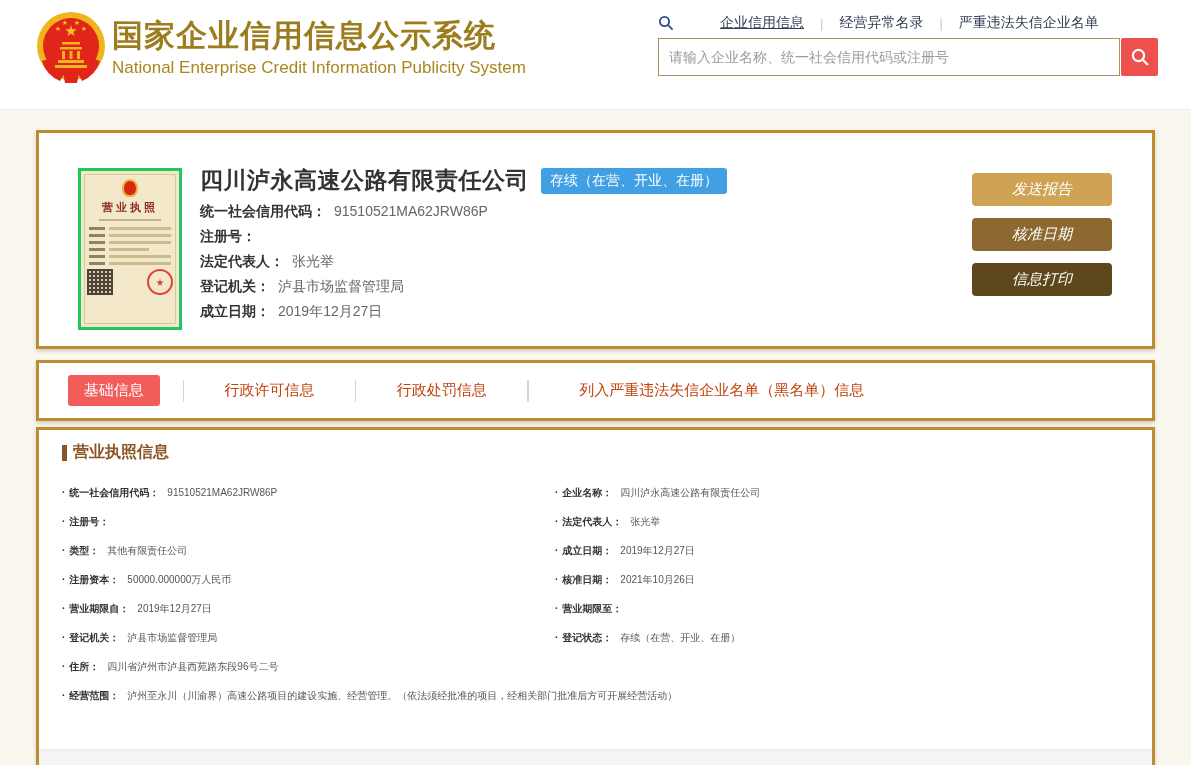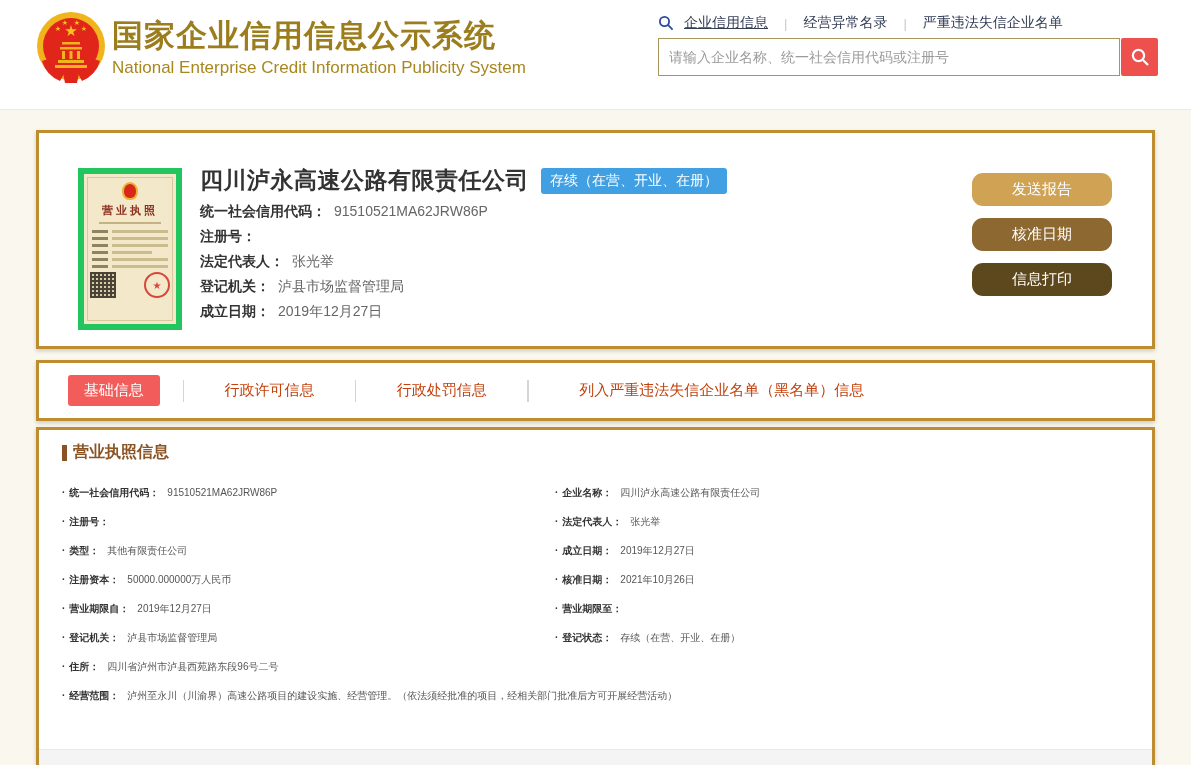--- a/index.html
+++ b/index.html
@@ -20,21 +20,21 @@
   .title-zh {
     font-size:31px; font-weight:bold; color:#9c7d1e; letter-spacing:1px; line-height:38px;
   }
   .title-en {
     font-size:17px; color:#a8871f; margin-top:3px; letter-spacing:0px;
   }
   .header-right { position:absolute; left:658px; top:12px; width:498px; }
   .nav-row { display:flex; align-items:center; height:22px; font-size:14px; }
   .nav-row .nav-search-icon { margin-right:8px; display:flex; }
   .nav-link { color:#333c55; text-decoration:none; cursor:pointer; padding:0 2px; }
-  .nav-link.active { text-decoration:underline; }
+  .nav-link.active { text-decoration:underline;margin-left:36px; }
   .nav-sep { color:#c9c9c9; margin:0 14px; font-size:13px; }
   .search-row { position:relative; margin-top:4px; height:38px; }
   .search-input {
     width:462px; height:38px; border:1px solid #a8955d; background:#fff;
     font-size:14px; padding:0 10px; color:#444; outline:none;
     font-family:"Liberation Sans","DejaVu Sans",sans-serif;
   }
   .search-input::placeholder { color:#9b9b9b; }
   .search-btn {
     position:absolute; left:463px; top:0; width:37px; height:38px;
@@ -47,21 +47,21 @@
     position:absolute; left:36px; width:1119px; background:#fff;
     border:3px solid #be8d2f; box-shadow:0 2px 4px rgba(0,0,0,.18);
   }
   .card-summary { top:130px; height:219px; }
   .card-tabs    { top:360px; height:61px; }
   .card-info    { top:427px; height:355px; }
 
   
   .license-thumb {
     position:absolute; left:39px; top:35px; width:104px; height:162px;
-    background:#f3e8ca; border:6px solid #22c55e; cursor:pointer;
+    background:#f3e8ca; border:3px solid #22c55e; cursor:pointer;
     box-shadow:inset 0 0 0 3px #f3e8ca, inset 0 0 0 4px #d9c89a;
     padding:8px 6px 0 6px; overflow:hidden;
   }
   .lic-emblem {
     width:16px; height:18px; margin:0 auto; background:#d8281a;
     border:2px solid #e9b435; border-radius:50% 50% 45% 45%;
   }
   .lic-title {
     text-align:center; font-size:11px; font-weight:bold; color:#8a2f1f;
     letter-spacing:3px; margin-top:3px; white-space:nowrap;
@@ -90,22 +90,23 @@
     padding:4px 9px; border-radius:3px; white-space:nowrap;
   }
   .summary-fields { position:absolute; left:161px; top:66px; }
   .sum-row { height:25px; line-height:25px; font-size:14px; white-space:nowrap; }
   .sum-label { font-weight:bold; color:#333; }
   .sum-value { color:#666; margin-left:8px; }
 
   .action-buttons { position:absolute; left:933px; top:40px; width:140px; }
   .action-btn {
     display:block; width:140px; height:33px; margin-bottom:12px;
-    border:none; border-radius:11px; color:#fff; font-size:15px; cursor:pointer;
+    border:none; border-radius:4px; color:#fff; font-size:15px; cursor:pointer;
     font-family:"Liberation Sans","DejaVu Sans",sans-serif;
+    font-style:italic;
   }
   .btn-send  { background:#cfa254; }
   .btn-share { background:#8d6830; }
   .btn-print { background:#5d481d; }
 
   
   .tabs-row { display:flex; align-items:center; height:55px; padding:0 6px; }
   .tab-seg { display:flex; align-items:center; justify-content:center; }
   .tab-seg.w1{ width:12.5%; } .tab-seg.w2{ width:15.6%; } .tab-seg.w3{ width:15.5%; }
   .tab-seg.w4{ width:21.4%; } .tab-seg.w5{ width:35%; }

